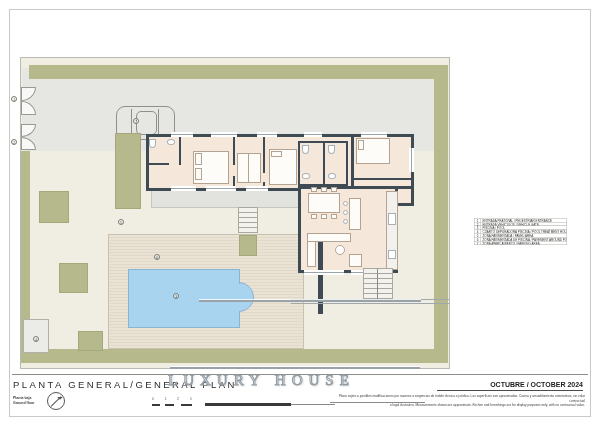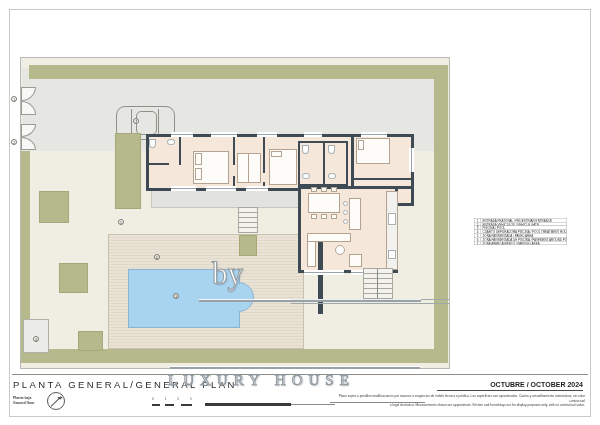--- a/index.html
+++ b/index.html
@@ -199,21 +199,20 @@
           <span class="lnum">6</span>
           <span class="llab">ZONA PAVIMENTADA DE PISCINA / PAVEMENT AROUND POOL</span>
         </div>
       <div class="lrow">
           <span class="lnum">7</span>
           <span class="llab">ZONA APARCAMIENTO / PARKING AREA</span>
         </div>
     </div>
   </div>
 
-  <div class="wm" style="left:212px;top:256px;font-size:31px;">by</div>
   <div class="wm-line" style="left:199px;top:300px;width:222px;"></div>
   <div class="wm-line" style="left:170px;top:367px;width:250px;"></div>
   <div class="wm" style="left:168px;top:372px;font-size:15px;letter-spacing:6px;color:rgba(255,255,255,.88);">LUXURY HOUSE</div>
 
   <div class="rule" style="left:12px;top:374px;width:576px;height:1px;"></div>
   <div id="plan-title">PLANTA GENERAL/GENERAL PLAN</div>
 
   <div id="floor-note">
     <div class="inner">
       <div>Planta baja</div>

